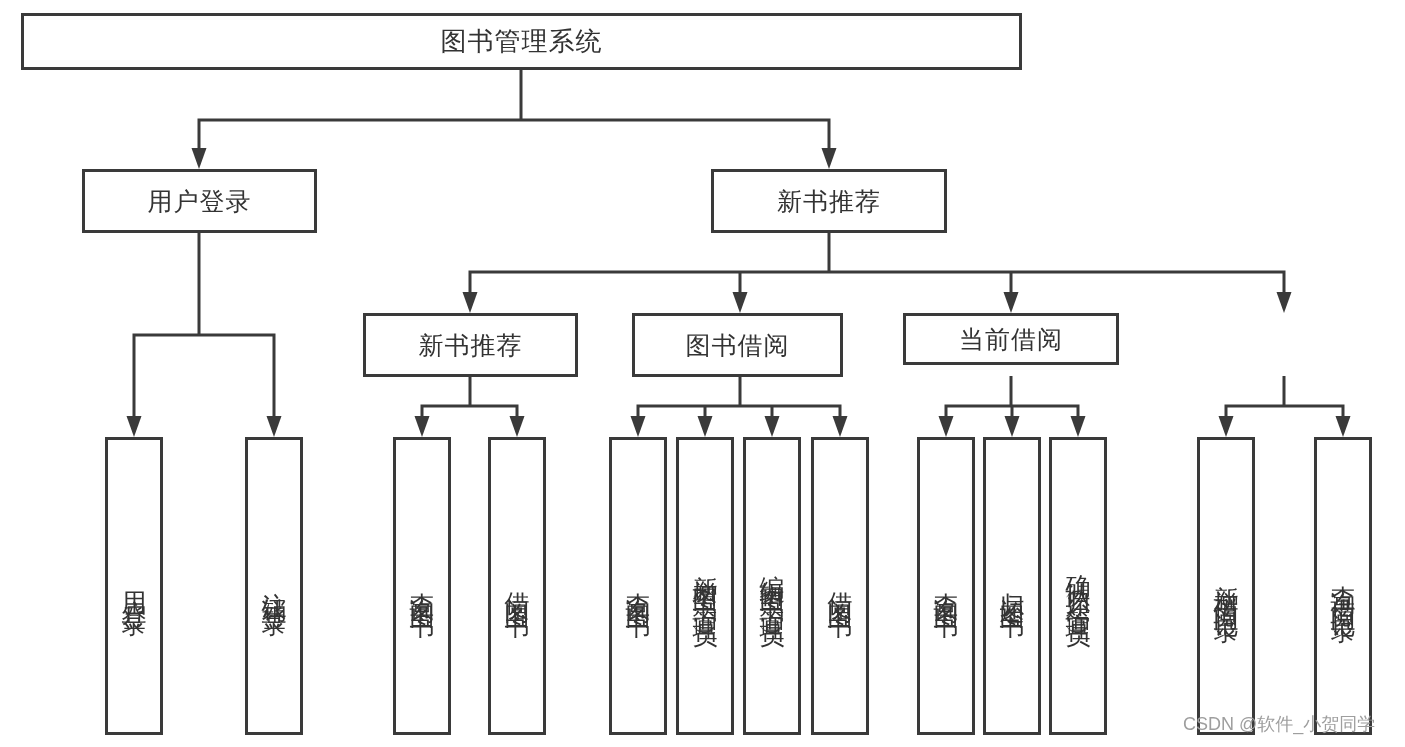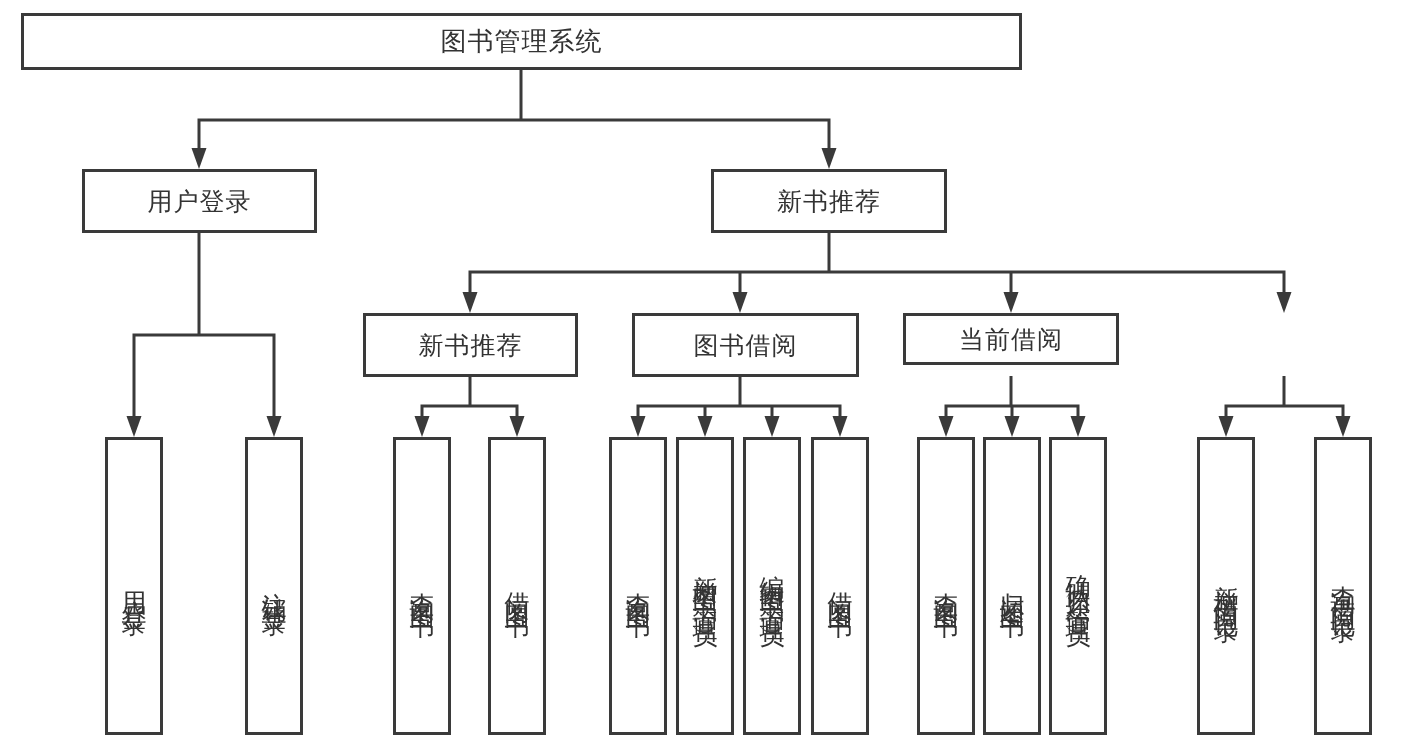--- a/index.html
+++ b/index.html
@@ -111,21 +111,21 @@
   <div class="hbox" style="left:82px;top:169px;width:235px;height:64px;">
     <span>用户登录</span>
   </div>
   <div class="hbox" style="left:711px;top:169px;width:236px;height:64px;">
     <span>新书推荐</span>
   </div>
 
   <div class="hbox" style="left:363px;top:313px;width:215px;height:64px;">
     <span>新书推荐</span>
   </div>
-  <div class="hbox" style="left:632px;top:313px;width:227px;height:64px;">
+  <div class="hbox" style="left:632px;top:313px;width:211px;height:64px;">
     <span>图书借阅</span>
   </div>
   <div class="hbox" style="left:903px;top:313px;width:216px;height:52px;">
     <span>当前借阅</span>
   </div>
 
   <div class="leaf" style="left:105px;">
     <span class="vtext">用户登录</span>
   </div>
   <div class="leaf" style="left:245px;">
@@ -162,14 +162,15 @@
     <span class="vtext">确认归还（管理员）</span>
   </div>
 
   <div class="leaf" style="left:1197px;">
     <span class="vtext">新增借阅记录</span>
   </div>
   <div class="leaf" style="left:1314px;">
     <span class="vtext">查询借阅记录</span>
   </div>
 
+  <div class="watermark">CSDN @软件_小贺同学</div>
 
 </div>
 
 </body></html>

